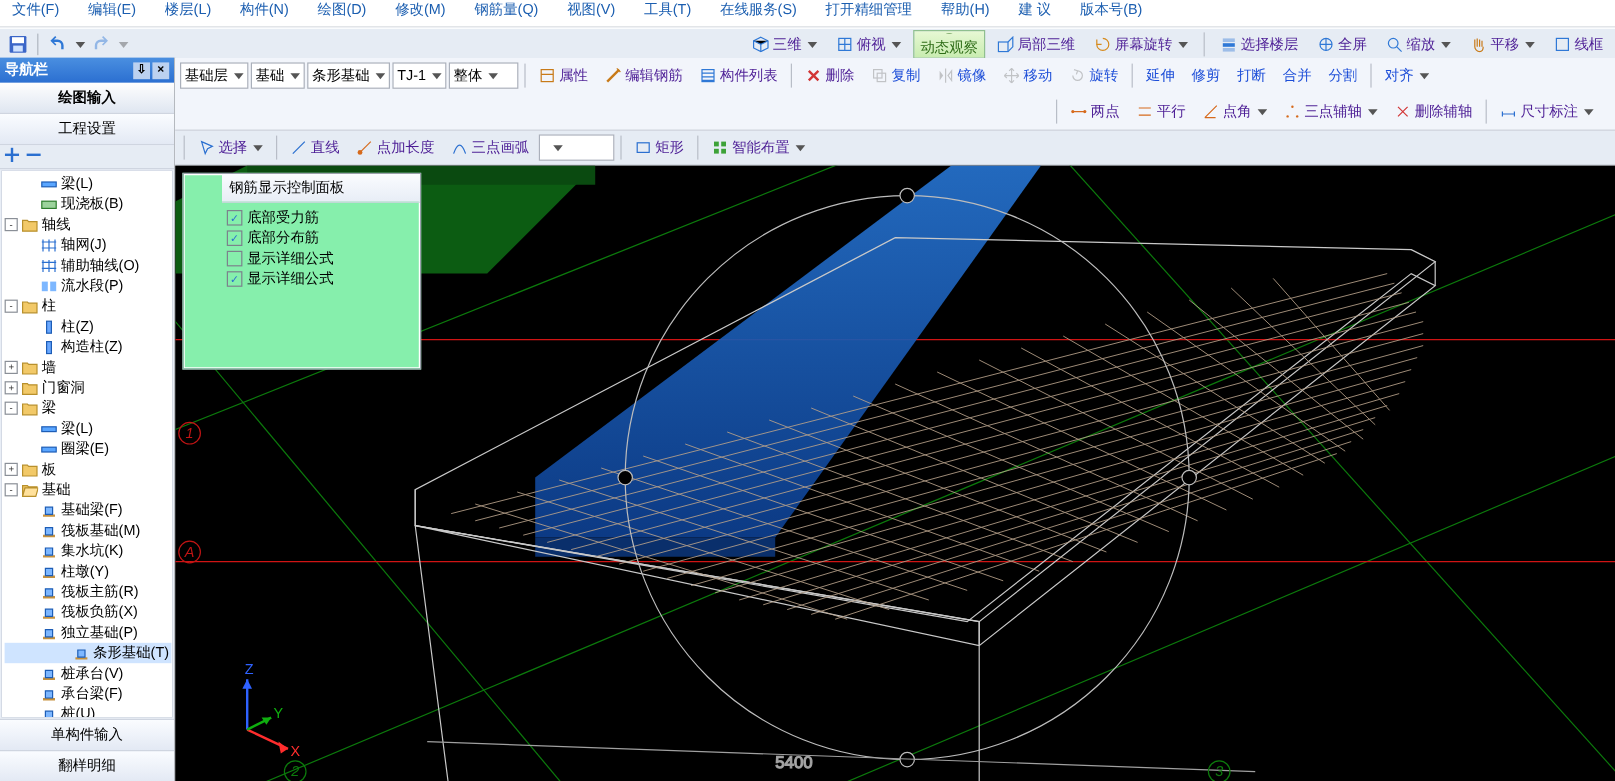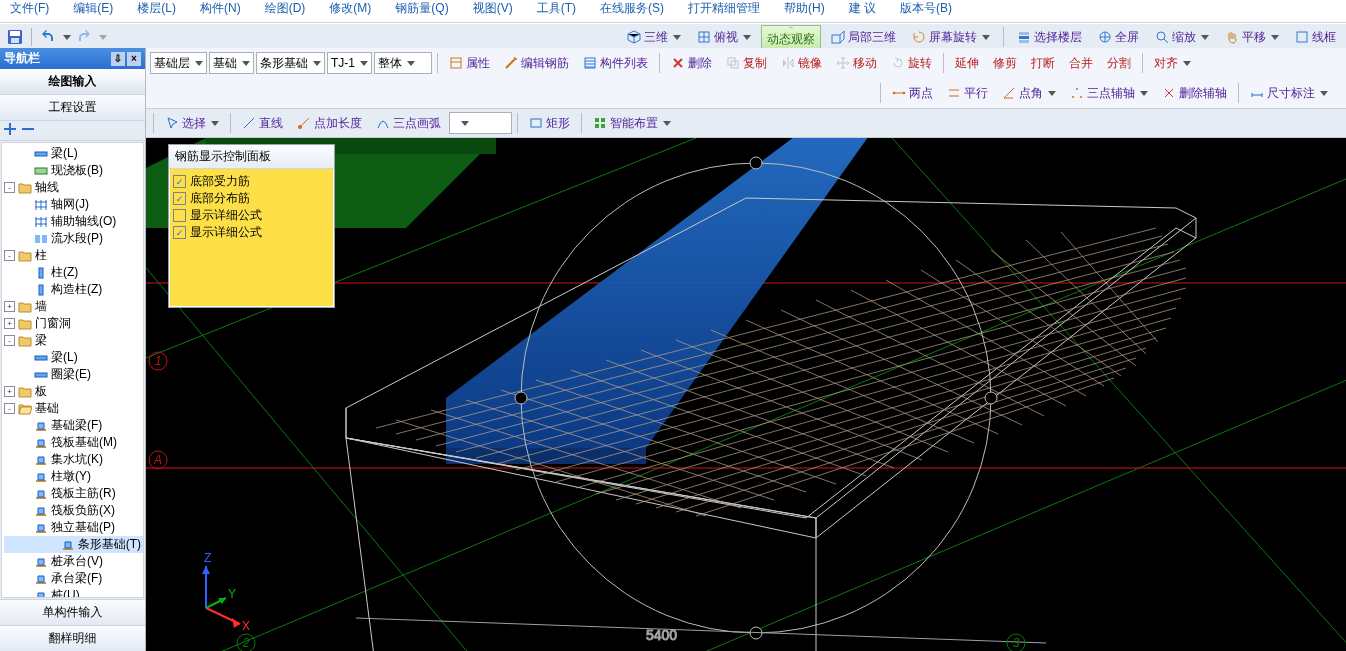--- a/index.html
+++ b/index.html
@@ -33,29 +33,29 @@
   .tree .ind { display:inline-block; width:12px; }
   .tree .tog { width:9px;height:9px;border:1px solid #8a8f97;display:inline-flex;align-items:center;justify-content:center;font-size:8px;line-height:8px;color:#333;background:#fff; }
   .nav .foot { background:linear-gradient(#fafcff,#e3e9f4); border-top:1px solid #cfd5e0; text-align:center; padding:4px 0; }
   
   .workarea { flex:1; display:flex; flex-direction:column; background:#f0f2f6; min-width:0;}
   .ribbon { background:#f2f5fb; border-bottom:1px solid #c8cdd6; }
   .ribbon .row { height:30px; display:flex; align-items:center; padding:0 4px; gap:2px; flex-wrap:nowrap; white-space:nowrap; overflow:hidden; }
   .ribbon select,.sel-box { height:20px; font-size:12px; border:1px solid #aab0bb; background:#fff; }
   .sel-box { display:inline-flex; align-items:center; padding:0 3px; gap:3px; }
   .vsep { width:1px; height:20px; background:#b8bdc7; margin:0 3px; flex:0 0 1px; }
-  .ribbon .grey { color:#b91c1c; }
+  .ribbon .grey { color:#1d4ed8; }
   .ribbon .grey svg { opacity:.45; }
   
   .drawbar { height:28px; background:#e6ecf4; border-bottom:1px solid #c8cdd6; display:flex; align-items:center; padding:0 4px; gap:2px; }
   
   .viewport { flex:1; position:relative; background:#000; overflow:hidden; }
   .viewport svg { position:absolute; inset:0; }
   
-  .rebar-panel { position:absolute; left:22px; top:6px; width:165px; background:#fde047; border:1px solid #9aa0ab; box-shadow:0 0 0 1px #fff inset; color:#000; }
+  .rebar-panel { position:absolute; left:6px; top:6px; width:165px; background:#86efac; border:1px solid #9aa0ab; box-shadow:0 0 0 1px #fff inset; color:#000;padding-left:32px; }
   .rebar-panel .hd { background:linear-gradient(#fafcff,#e8edf6); padding:3px 6px; border-bottom:1px solid #cfd5e0; }
   .rebar-panel .bd { min-height:130px; padding:4px 4px; }
   .chk { display:flex; align-items:center; gap:4px; height:17px; }
   .chk .box { width:11px; height:11px; border:1px solid #7c828c; display:inline-flex; align-items:center; justify-content:center; font-size:9px; color:#2a6fd0; }
 </style>
 </head>
 <body>
 
 <div class="menubar">
   <span>文件(F)</span>

